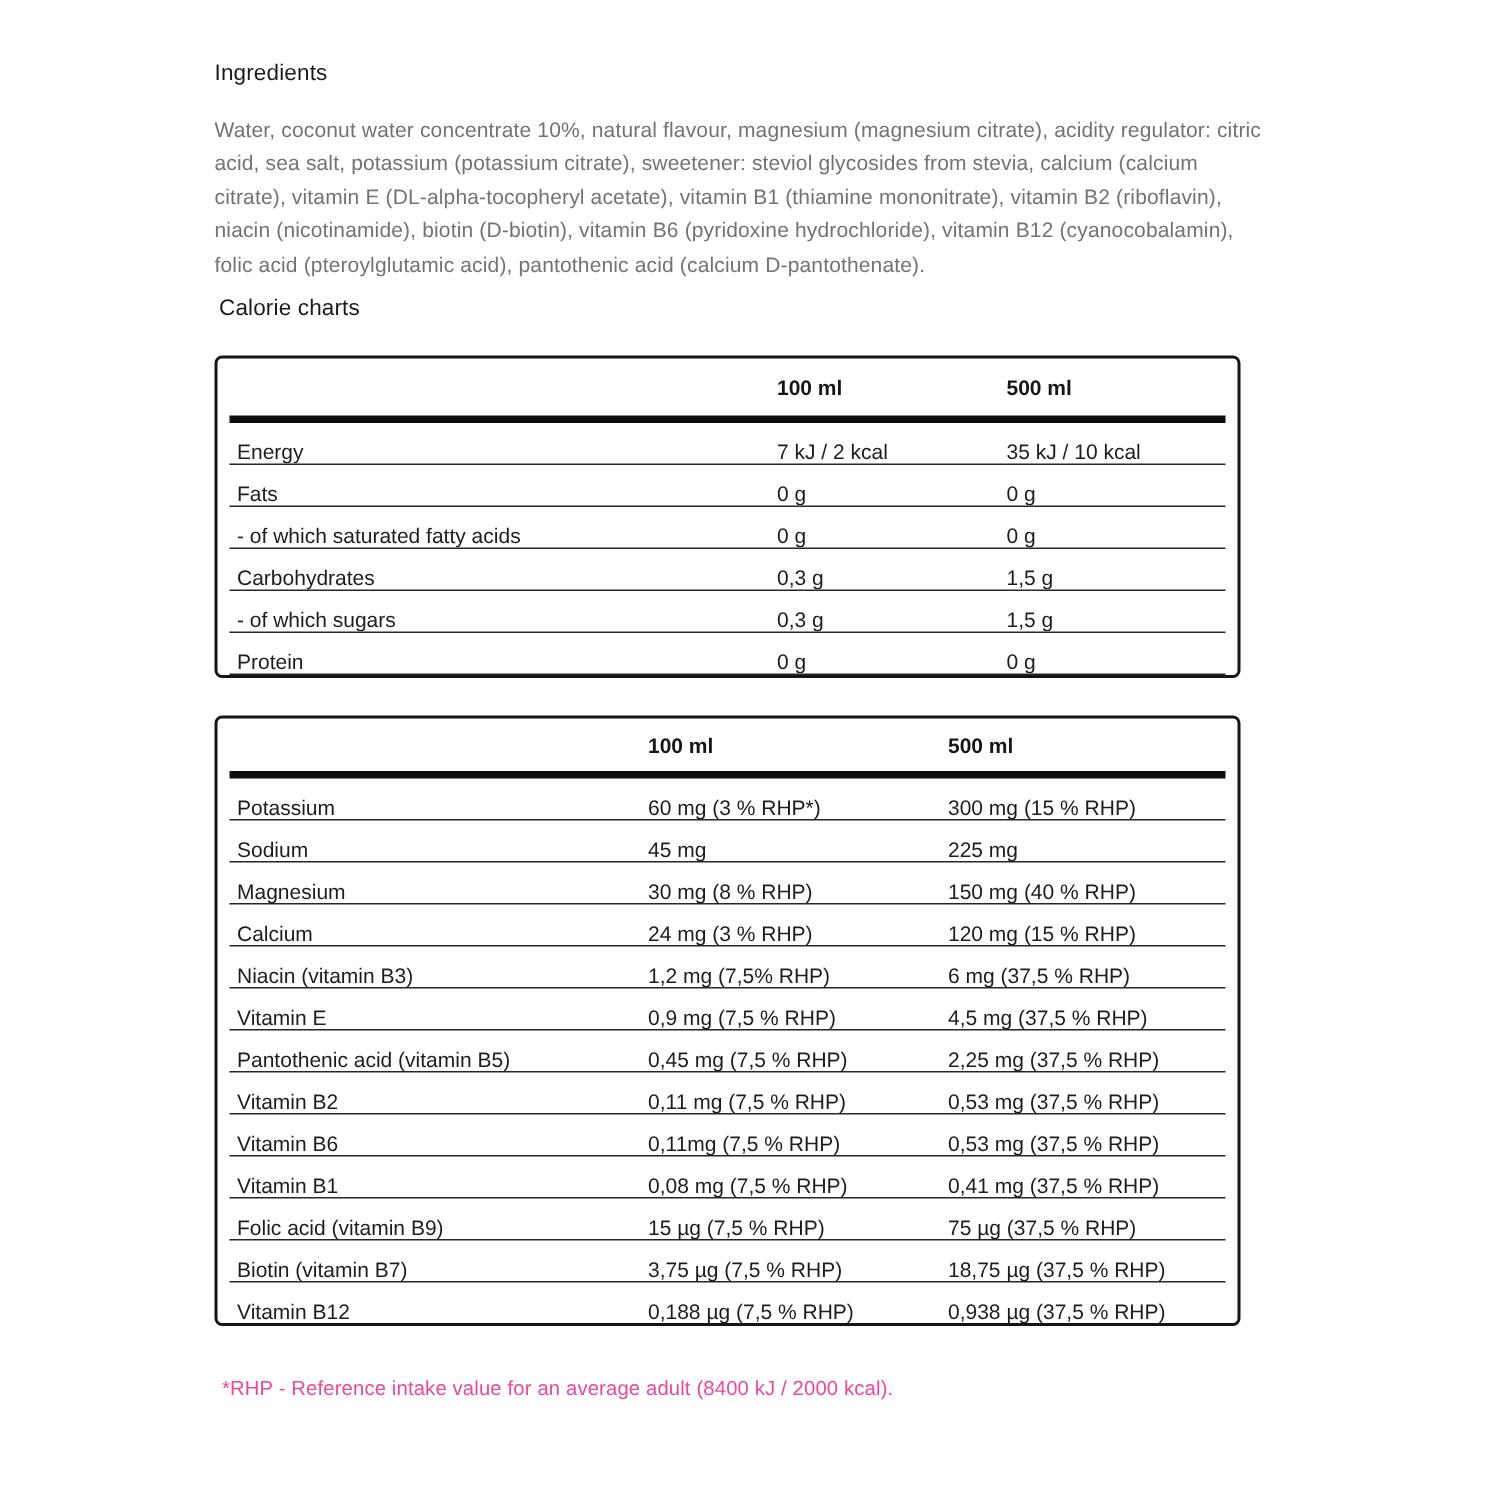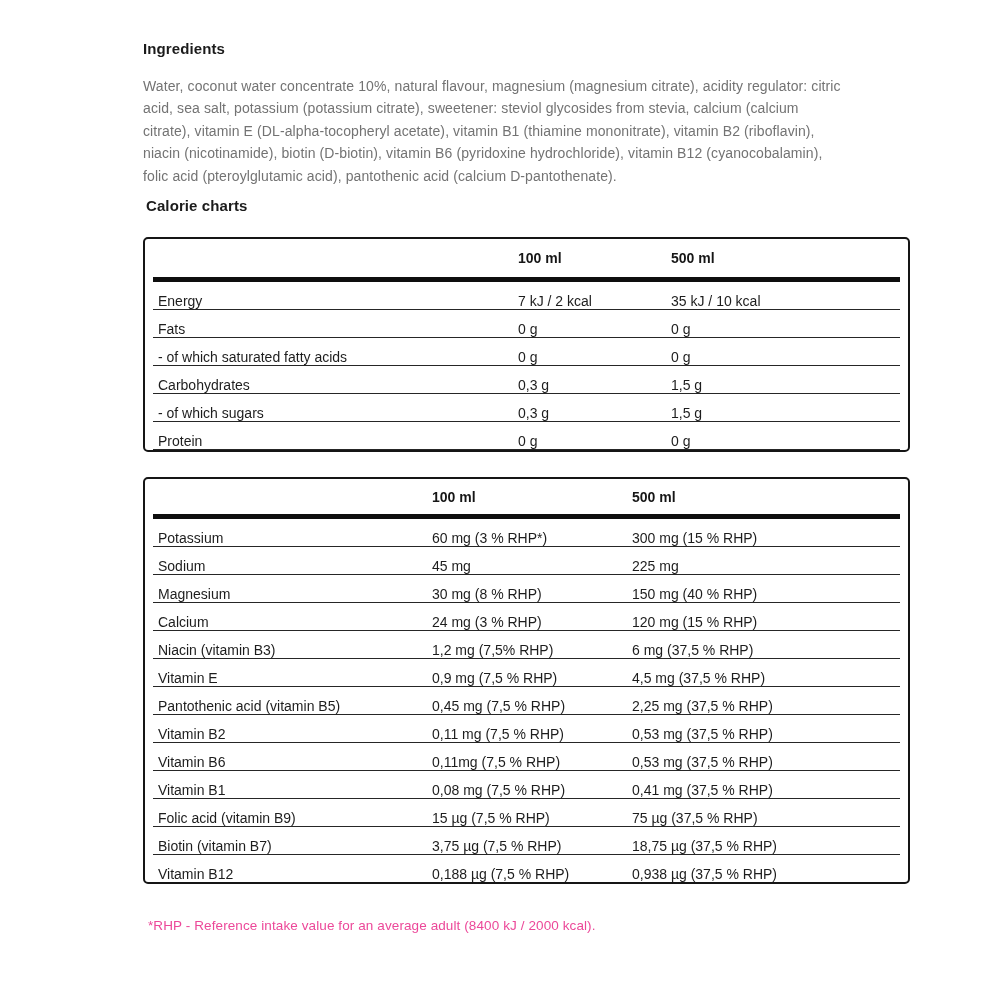--- a/index.html
+++ b/index.html
@@ -17,38 +17,38 @@
   }
   .content {
     width: 712px;
     margin-left: 143px;
   }
   .section-heading {
     margin: 0;
     padding: 0;
     font-size: 15px;
     line-height: 15px;
-    font-weight: 700;
+    font-weight: 400;
     color: #1b1b1b;
     letter-spacing: 0.1px;
   }
   .ingredients-heading { margin-top: 41px; }
   .ingredients-body {
     margin: 0;
     margin-top: 19px;
     width: 703px;
     font-size: 14px;
     line-height: 22.4px;
     color: #737373;
     letter-spacing: 0.1px;
   }
   .calorie-heading { margin-top: 11px; margin-left: 3px; }
 
   .ntable {
-    width: 767px;
+    width: 684px;
     box-sizing: border-box;
     border: 2px solid #151515;
     border-radius: 5px;
     background: #ffffff;
     color: #1d1d1d;
     font-size: 14px;
   }
   .t1 { margin-top: 24px; }
   .t2 { margin-top: 25px; }
   .thead {

